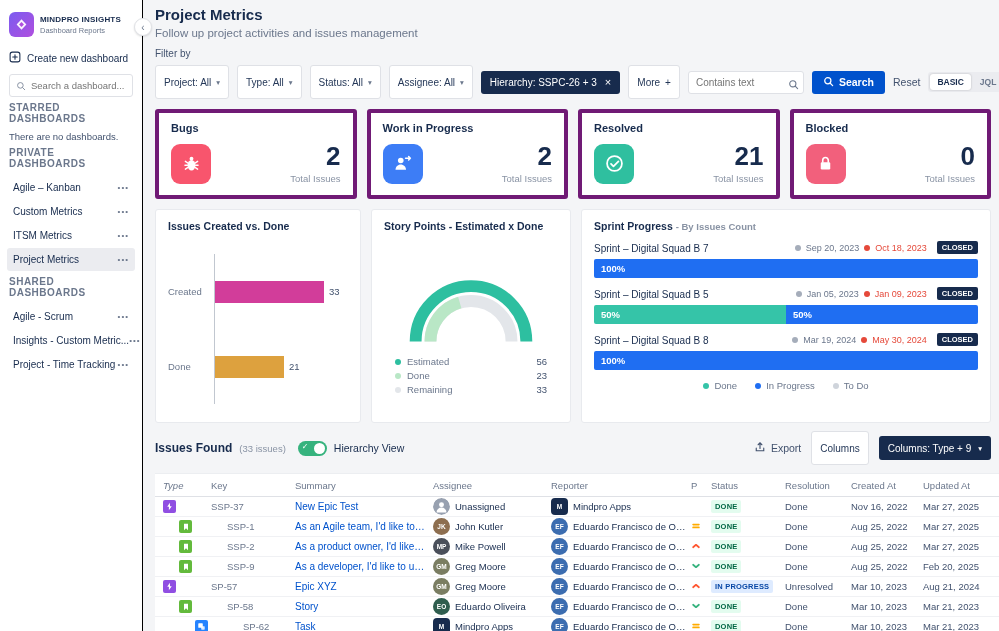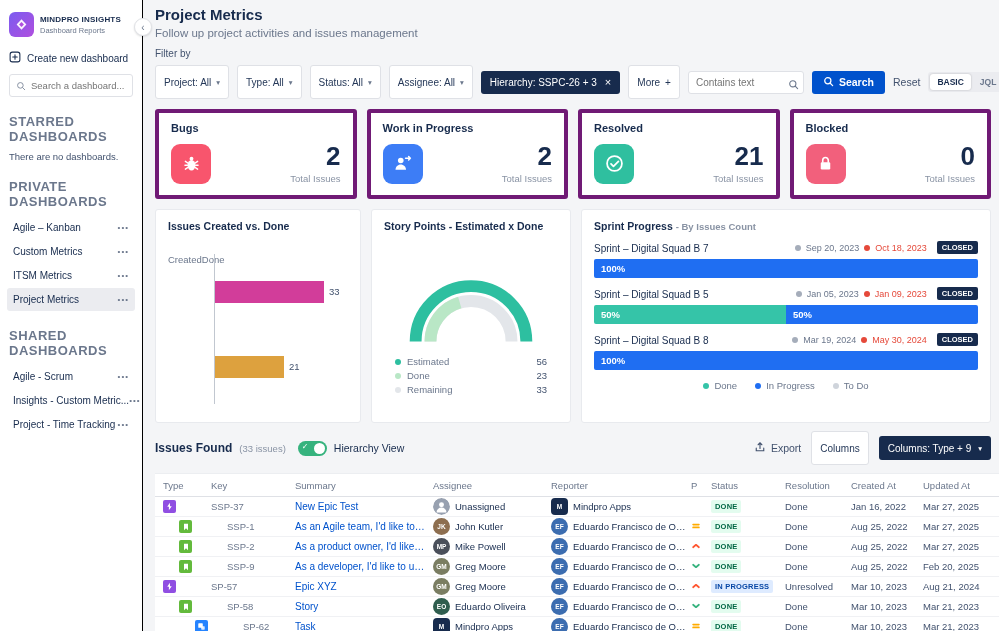--- a/index.html
+++ b/index.html
@@ -9,21 +9,21 @@
 
   
   .sidebar{width:143px;min-width:143px;background:#fff;border-right:1px solid #000000;padding:12px 9px;overflow:hidden}
   .brand{display:flex;align-items:center;gap:6px}
   .brand-logo{width:25px;height:25px;border-radius:6px;background:linear-gradient(135deg,#7b5cf0,#b04fde);display:flex;align-items:center;justify-content:center;flex:none}
   .brand-title{font-size:8px;font-weight:bold;letter-spacing:.2px}
   .brand-sub{font-size:7.5px;color:#6b778c;margin-top:2px}
   .sb-create{display:flex;align-items:center;gap:6px;margin-top:14px;font-size:10px;color:#172b4d;cursor:pointer}
   .sb-search{margin-top:9px;display:flex;align-items:center;gap:5px;border:1px solid #dfe1e6;border-radius:3px;height:23px;padding:0 6px;color:#8993a4;background:#fff}
   .sb-search input{border:0;outline:0;width:100%;font-size:9.5px;color:#172b4d;background:transparent}
-  .sb-sec-title{margin:17px 0 7px;font-size:13px;font-weight:bold;color:#6b778c;letter-spacing:.5px}
+  .sb-sec-title{margin:5px 0 7px;font-size:10px;font-weight:bold;color:#6b778c;letter-spacing:.5px}
   .sb-empty{font-size:9.5px;color:#42526e}
   .sb-item{display:flex;justify-content:space-between;align-items:center;height:23px;padding:0 6px;margin:1px -2px;border-radius:3px;font-size:10px;color:#172b4d;cursor:pointer;white-space:nowrap}
   .sb-item.active{background:#ebecf0}
   .sb-item .dots{color:#6b778c;font-size:8px;letter-spacing:1px}
   .collapse{position:absolute;left:134px;top:18px;width:18px;height:18px;border-radius:50%;background:#fff;border:1px solid #e0e2e6;box-shadow:0 1px 2px rgba(0,0,0,.12);display:flex;align-items:center;justify-content:center;font-size:10px;color:#6b778c;z-index:6;cursor:pointer}
 
   
   .main{flex:1;padding:6px 8px 0 12px;display:flex;flex-direction:column;overflow:hidden}
   .page-title{font-size:15px;font-weight:bold}
   .page-sub{font-size:11.5px;color:#6b778c;margin-top:4px}
@@ -52,21 +52,21 @@
   .card-num{font-size:26px;font-weight:bold;text-align:right;line-height:1.05}
   .card-cap{font-size:9.5px;color:#8993a4;text-align:right;margin-top:3px}
 
   
   .charts{display:flex;gap:10px;margin-top:10px}
   .panel{background:#fff;border:1px solid #e8eaee;border-radius:3px;padding:10px 12px;height:214px;overflow:hidden}
   .panel h3{font-size:10.5px;font-weight:bold}
   .panel h3 .muted{font-weight:bold;color:#8993a4;font-size:9.5px}
   .p1{width:206px}.p2{width:200px}.p3{flex:1}
   .hbar-wrap{display:flex;margin-top:22px;height:150px}
-  .hbar-labels{width:46px;display:flex;flex-direction:row;justify-content:space-around;text-align:right;padding-right:7px;font-size:9.5px;color:#6b778c}
+  .hbar-labels{width:46px;display:flex;flex-direction:column;justify-content:space-around;padding-right:7px;font-size:9.5px;color:#6b778c}
   .hbar-plot{flex:1;border-left:1px solid #c1c7d0;display:flex;flex-direction:column;justify-content:space-around}
   .hbar-line{display:flex;align-items:center}
   .hbar{height:22px}
   .hbar-val{font-size:9.5px;color:#42526e;margin-left:5px}
   .gauge{display:flex;justify-content:center;margin-top:18px}
   .glegend{width:152px;margin:8px auto 0}
   .glegend .gl{display:flex;align-items:center;gap:6px;font-size:9.5px;margin:3px 0}
   .gl .lab{flex:1;color:#6b778c}
   .gl .val{color:#42526e}
   .dot{width:6px;height:6px;border-radius:50%;flex:none}
@@ -465,21 +465,21 @@
         </button>
         <span class="cols-dd">
           <span>Columns: Type + 9</span>
           <span class="car" style="color:#fff">▾</span>
         </span>
       </span>
     </div>
 
     <div class="tablewrap">
       <div class="trow thead">
-          <div class="c-type" style="padding-left: 8px;">Type</div>
+          <div class="c-type" style="padding-left: 8px; font-style: italic;">Type</div>
           <div>Key</div>
           <div>Summary</div>
           <div>Assignee</div>
           <div>Reporter</div>
           <div>P</div>
           <div>Status</div>
           <div>Resolution</div>
           <div>Created At</div>
           <div>Updated At</div>
         </div>
@@ -508,21 +508,21 @@
             </div>
             <div>
               <span class="person">
                 <span class="avatar org">M</span>
                 <span class="pname">Mindpro Apps</span>
               </span>
             </div>
             <div></div>
             <div><span class="badge done">DONE</span></div>
             <div class="small">Done</div>
-            <div class="small">Jan 16, 2022</div>
+            <div class="small">Nov 16, 2022</div>
             <div class="small">Mar 27, 2025</div>
           </div>
           <div class="trow">
             <div class="c-type" style="padding-left: 24px;">
               <span class="ticon" style="background: rgb(99, 186, 60);">
                 <svg viewBox="0 0 14 14" width="8" height="8">
                   <path d="M3.5 1.5h7v11L7 9.2 3.5 12.5z" fill="#fff"></path>
                 </svg>
               </span>
             </div>

